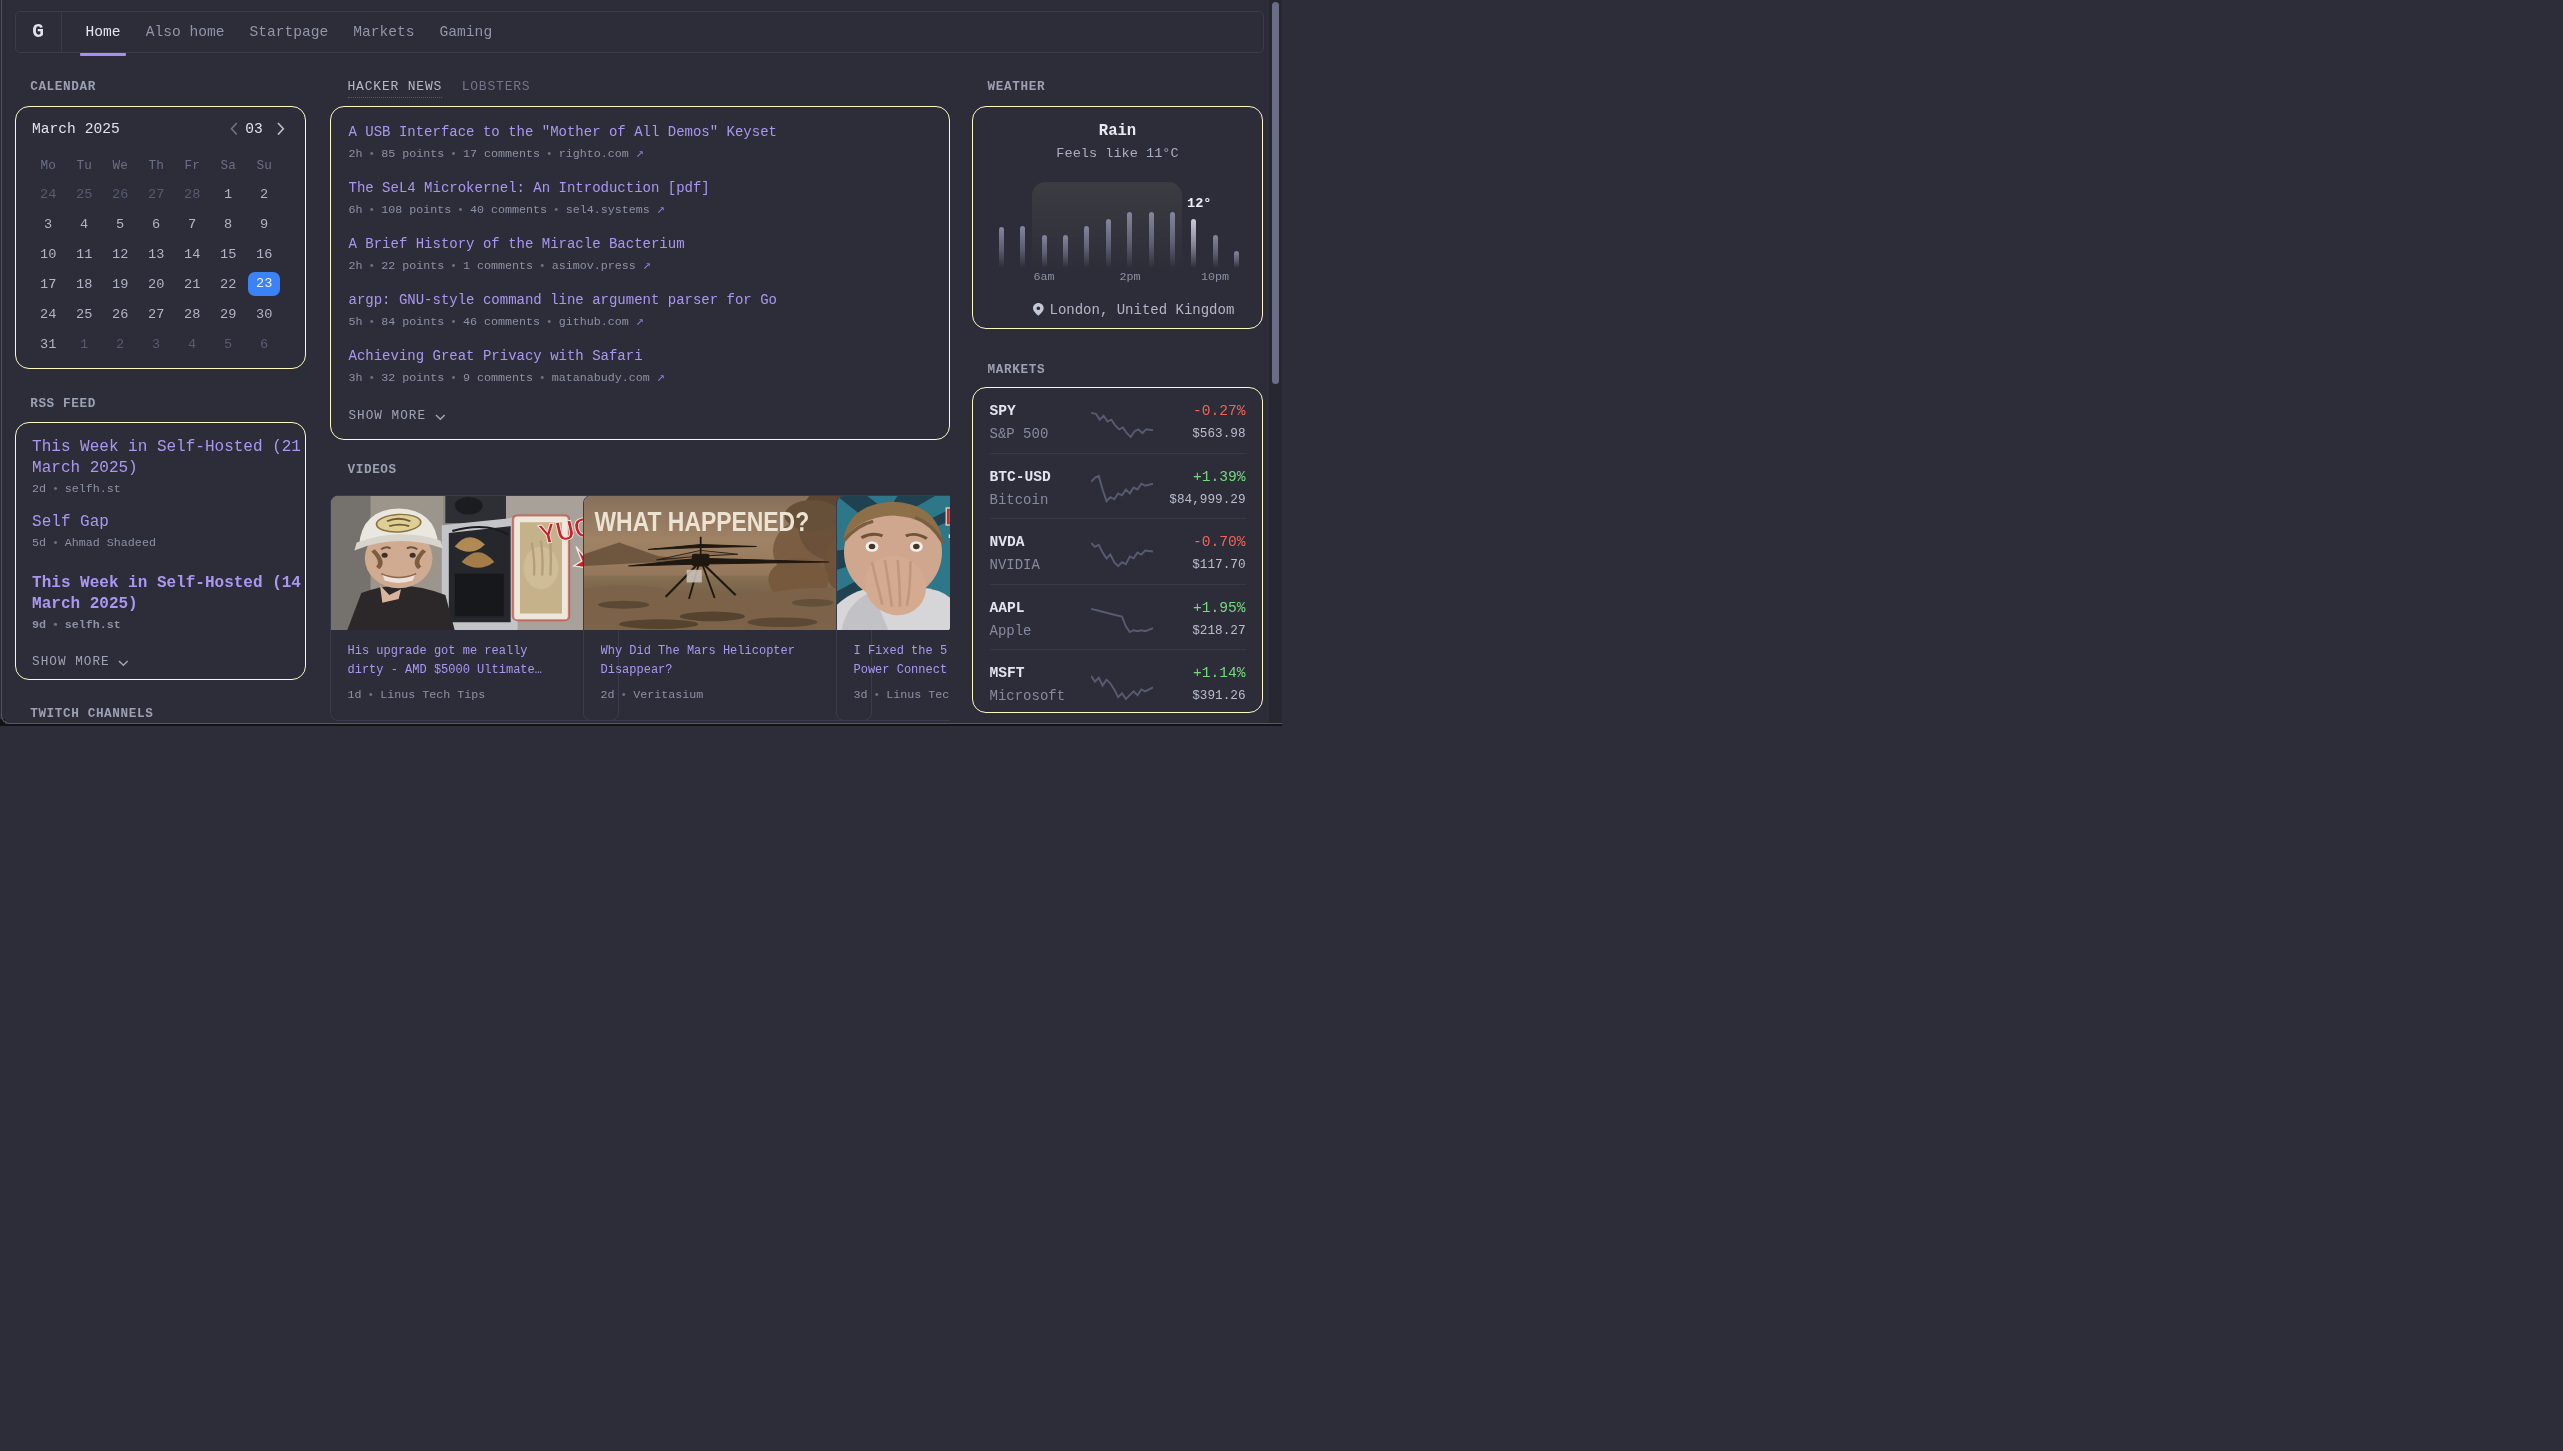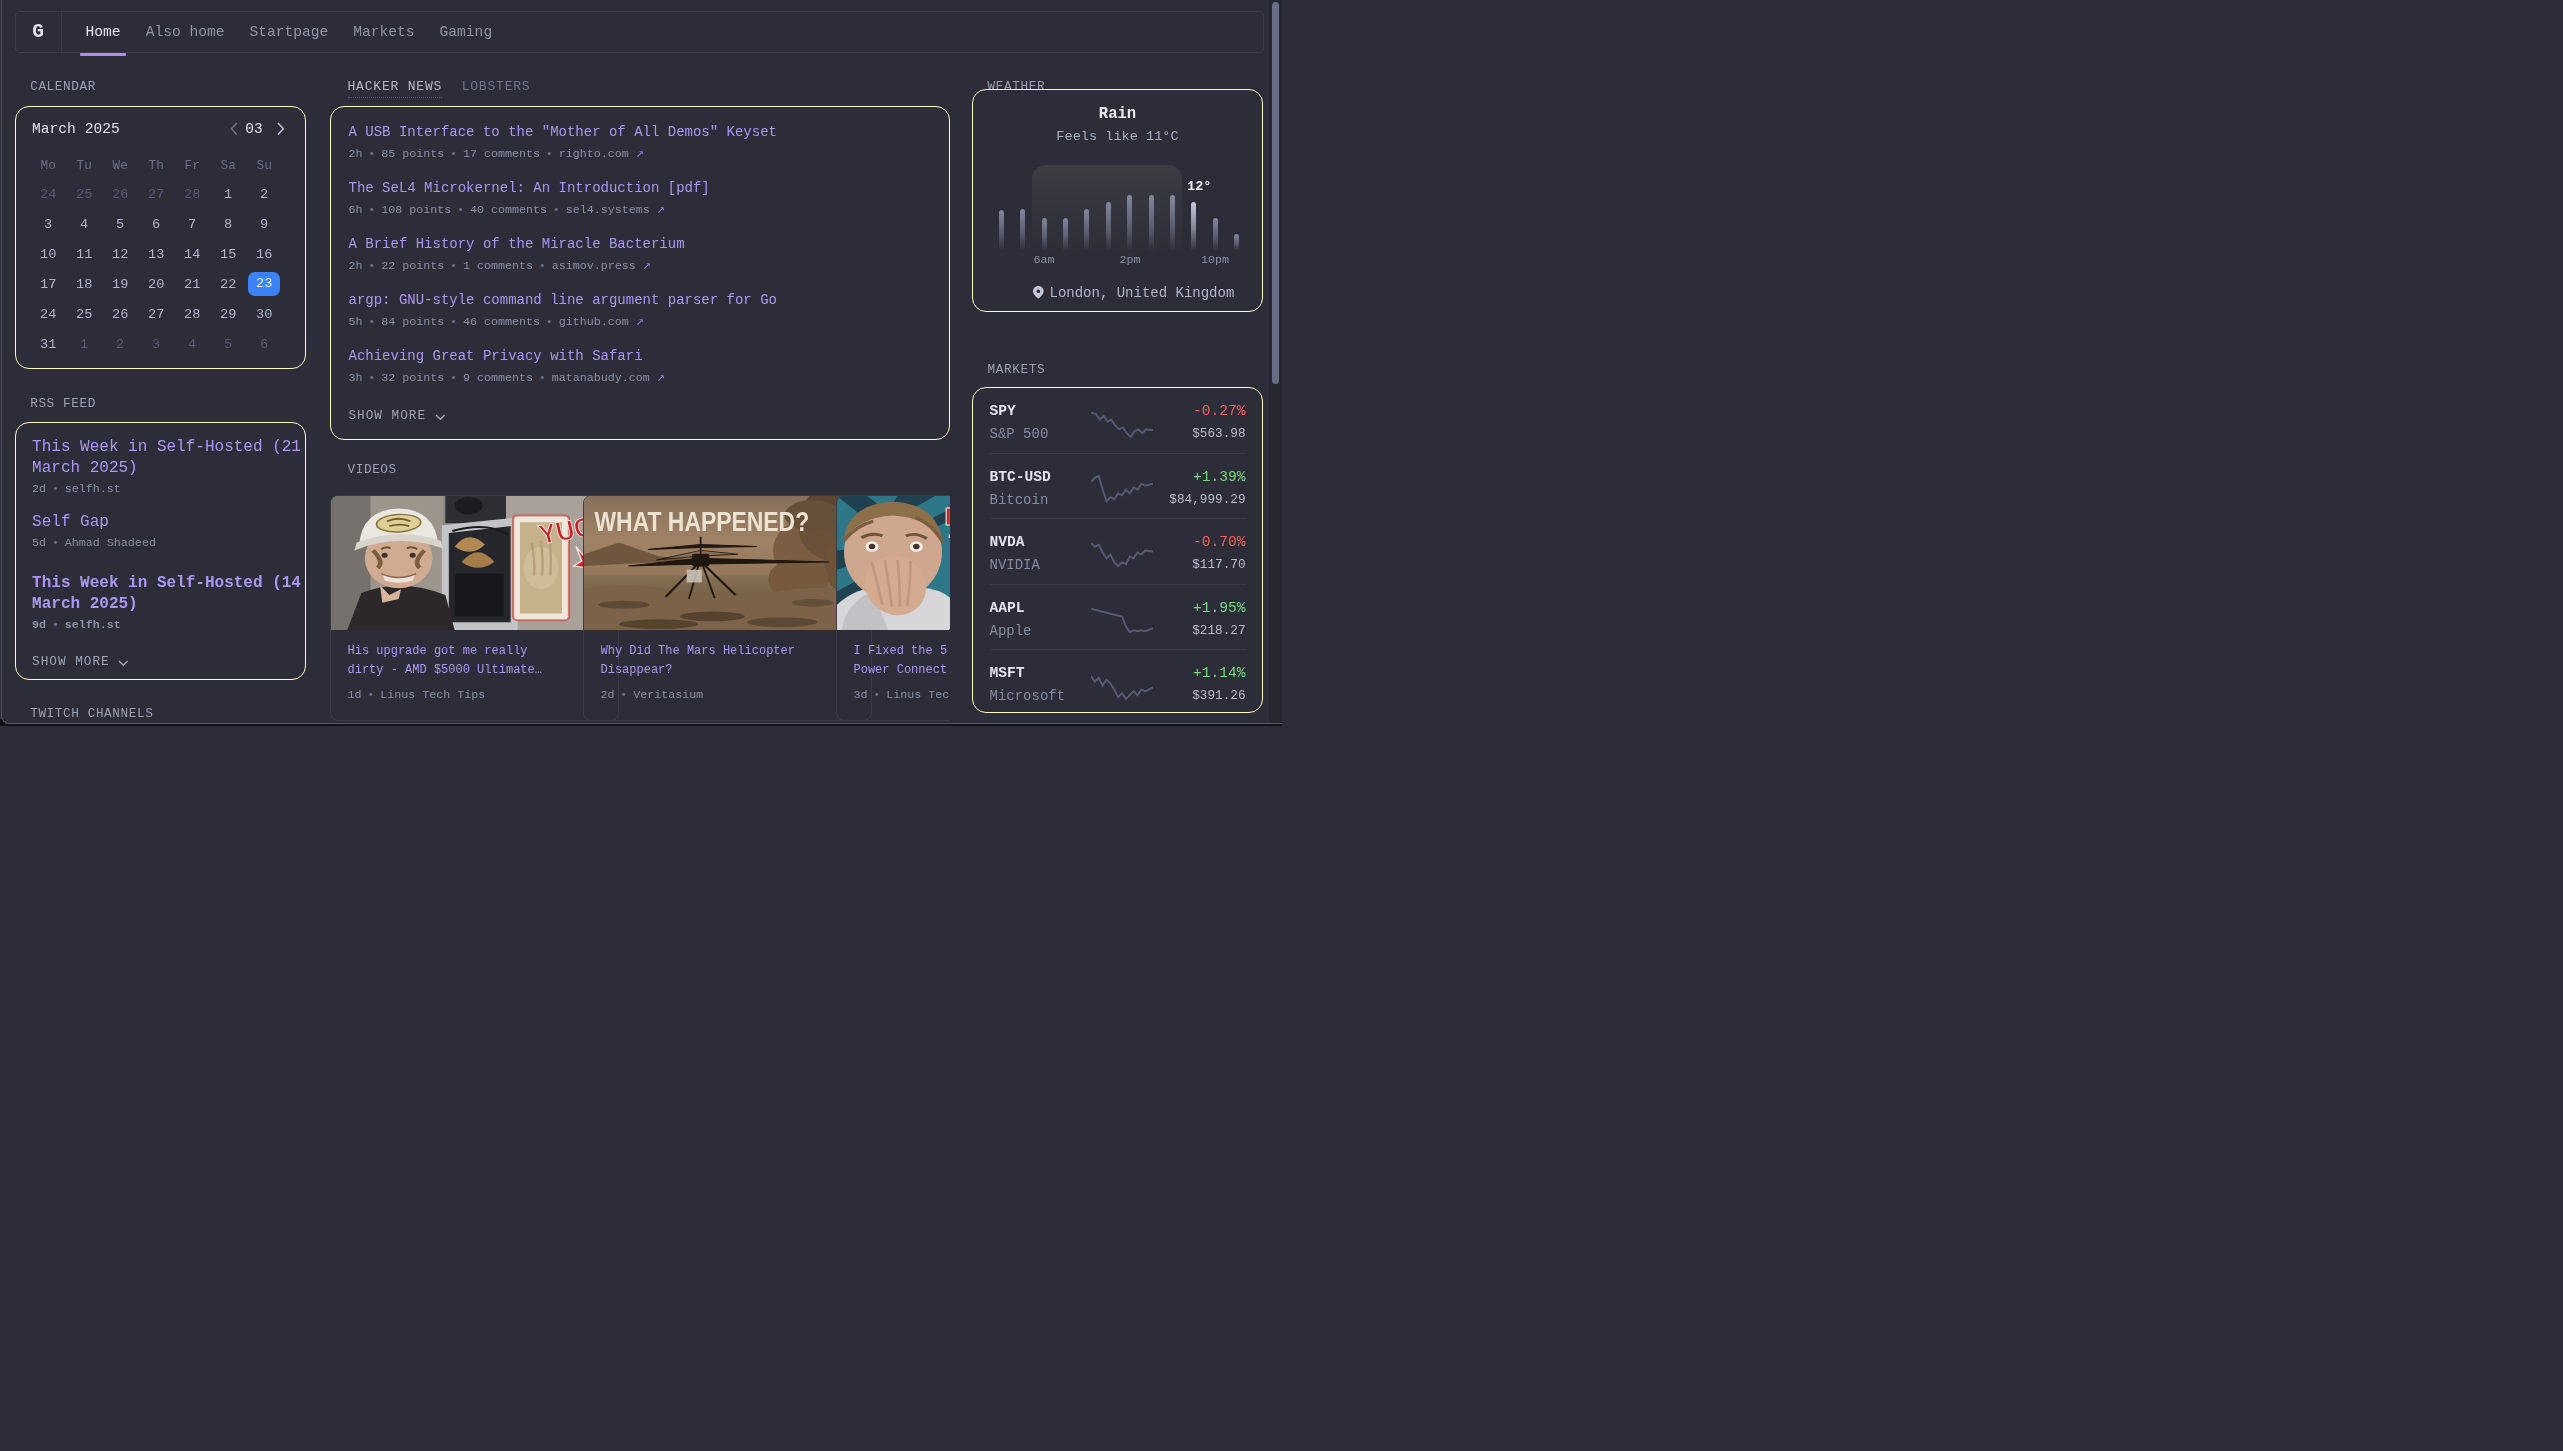--- a/index.html
+++ b/index.html
@@ -8,21 +8,21 @@
     background:#2c2d38;
     font-family:"Liberation Mono", monospace;
     color:#dfe2ec;
     position:relative;
   }
   .leftline { position:absolute; left:0.5px; top:0; width:1.3px; height:716px; background:#4e505c; }
   .bottomline { position:absolute; left:8.8px; right:0; bottom:2.1px; height:1.3px; background:#56586a; }
   .cornerarc { position:absolute; left:0.5px; bottom:2.1px; width:10.7px; height:10.7px; border-left:1.3px solid #56586a; border-bottom:1.3px solid #56586a; border-bottom-left-radius:8.8px; }
   .cornerdark { position:absolute; left:0; bottom:0; width:4.9px; height:6.8px; background:#131316; }
   .card { border:1px solid #fef9c3; border-radius:14px; position:absolute; }
-  .label { font-size:12.7px; letter-spacing:0.6px; color:#9ba0b2; position:absolute; }
+  .label { font-size:12.7px; letter-spacing:0.6px; color:#9ba0b2; position:absolute;font-weight:bold; }
   
   nav { position:absolute; left:14.6px; top:10.7px; width:1249px; height:42px;
         border:1px solid #3b3c4b; border-radius:4.9px; display:flex; align-items:center; }
   .logo { width:46px; height:100%; border-right:1px solid #3b3c4b; display:flex; align-items:center; justify-content:center;
           font-size:19.5px; font-weight:600; color:#dfe2ec; }
   .navitems { display:flex; gap:25px; padding-left:24px; height:100%; }
   .navitems a { color:#9095a8; text-decoration:none; font-size:14.6px; position:relative; height:100%; display:flex; align-items:center; }
   .navitems a.active { color:#e4e6ef; }
   .navitems a.active::after { content:""; position:absolute; left:-5.8px; right:-5.8px; bottom:-4.4px; height:2.9px; background:#ab8df6; border-radius:1px; }
   
@@ -362,21 +362,21 @@
         <text x="100" y="86" font-size="25">T</text>
       </g>
     </svg>
     <div class="t">I Fixed the 5<br>Power Connect</div>
     <div class="meta">3d<span class="dot">•</span>Linus Tec</div>
   </div>
 </div>
 
 <div class="col" style="left:972px; width:292px;">
   <div class="label" style="left:15.6px; top:79px;">WEATHER</div>
-  <div class="card" style="left:0; top:89px; width:291px; height:223px;">
+  <div class="card" style="left:0; top:106px; width:291px; height:223px;">
     <div class="w-cond">Rain</div>
     <div class="w-feels">Feels like 11°C</div>
     <div class="w-chart">
       <div class="daylight"></div>
       <div class="bar" style="left:26px; height:41px;"></div>
       <div class="bar" style="left:47px; height:42px;"></div>
       <div class="bar" style="left:69px; height:33px;"></div>
       <div class="bar" style="left:90px; height:33px;"></div>
       <div class="bar" style="left:111px; height:42px;"></div>
       <div class="bar" style="left:133px; height:49px;"></div>

